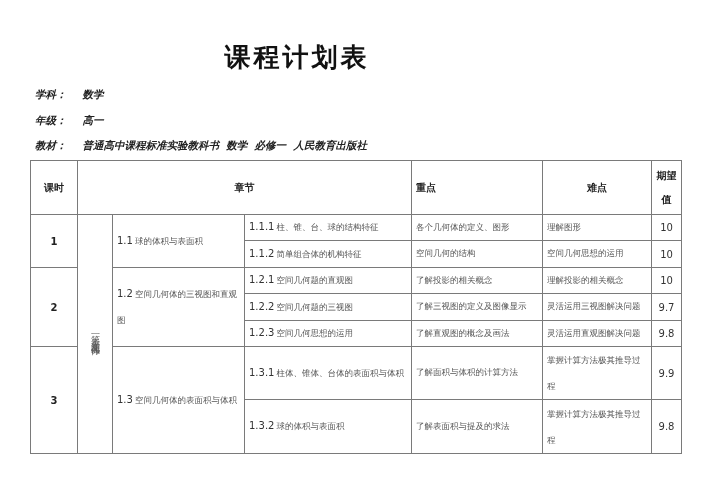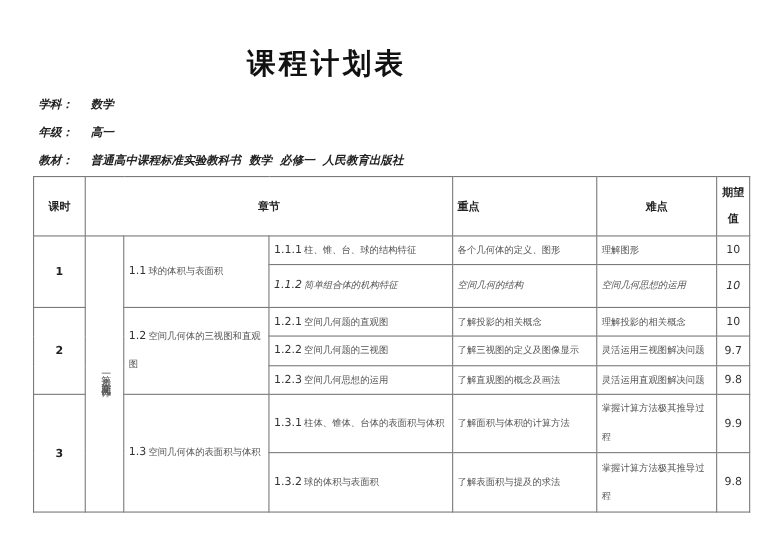--- a/index.html
+++ b/index.html
@@ -62,21 +62,21 @@
     <td rowspan="2" class="bold-num">1</td>
     <td rowspan="7" class="c">
       <div class="vert">第一章 空间几何体</div>
     </td>
     <td rowspan="2" class="l"><span class="secno">1.1</span><span>球的体积与表面积</span></td>
     <td class="l"><span class="secno">1.1.1</span><span>柱、锥、台、球的结构特征</span></td>
     <td class="l">各个几何体的定义、图形</td>
     <td class="l">理解图形</td>
     <td class="c num">10</td>
   </tr>
-  <tr style="height:39px;font-style:italic;">
+  <tr style="height:27px;">
     <td class="l"><span class="secno">1.1.2</span><span>简单组合体的机构特征</span></td>
     <td class="l">空间几何的结构</td>
     <td class="l">空间几何思想的运用</td>
     <td class="c num">10</td>
   </tr>
 
   <tr style="height:26px;">
     <td rowspan="3" class="bold-num">2</td>
     <td rowspan="3" class="l wrapline"><span class="secno">1.2</span><span>空间几何体的三视图和直观图</span></td>
     <td class="l"><span class="secno">1.2.1</span><span>空间几何题的直观图</span></td>

